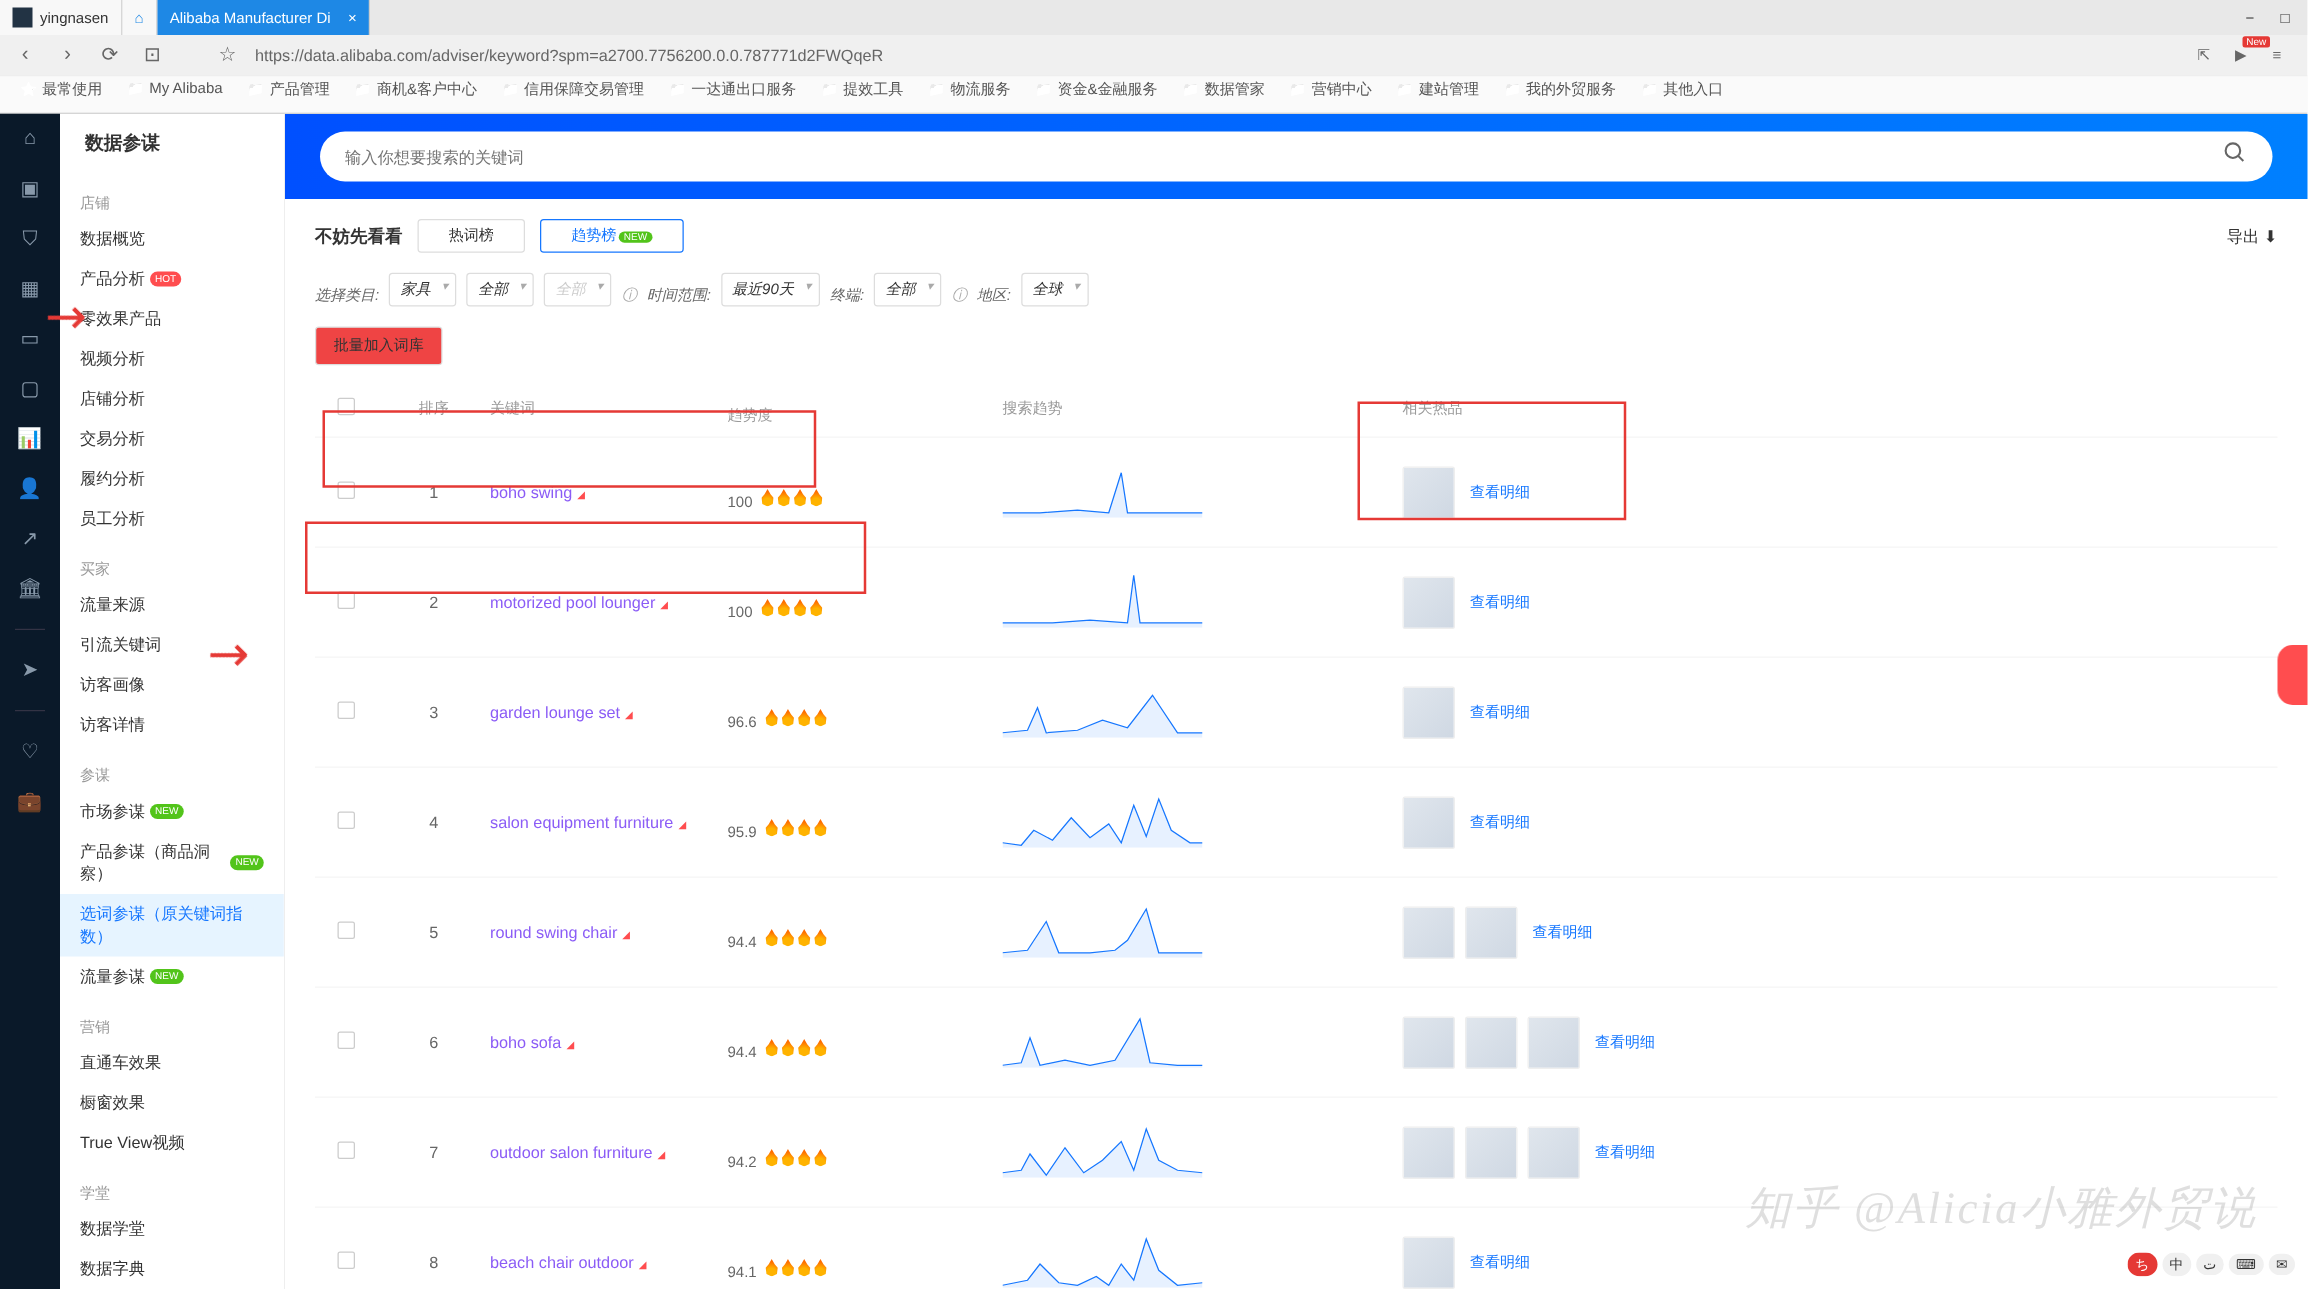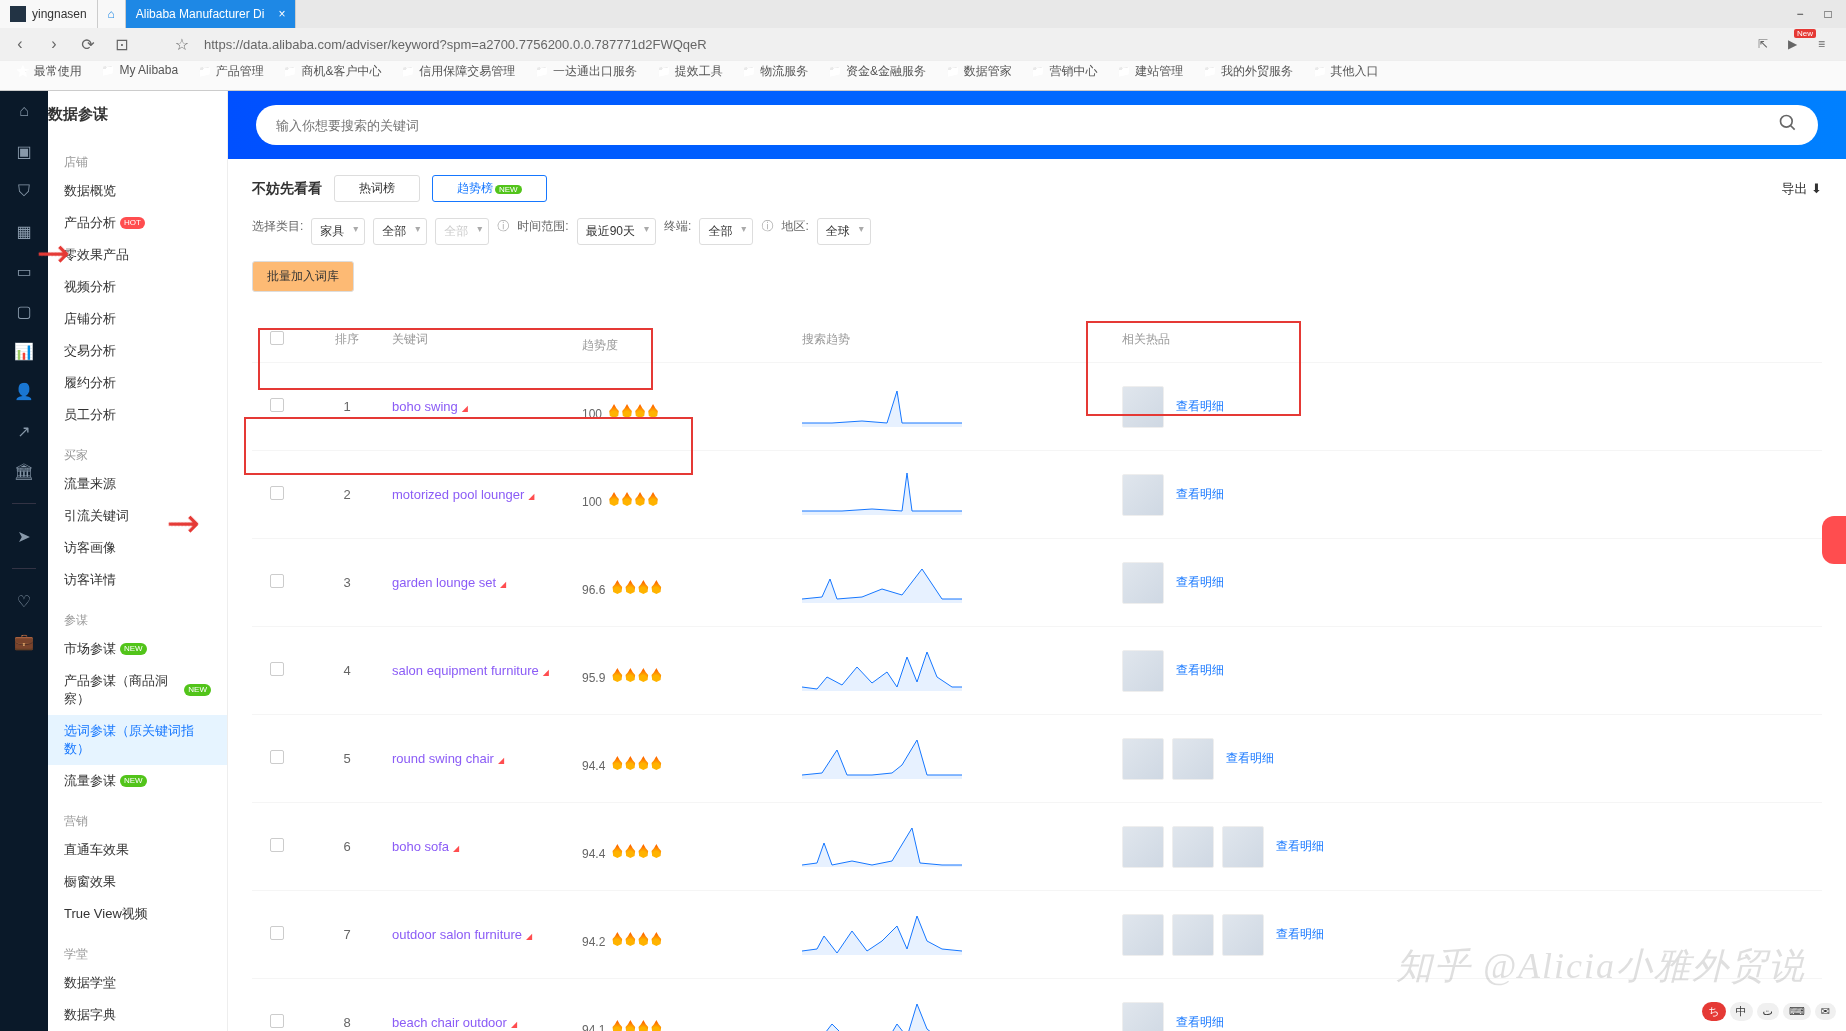--- a/index.html
+++ b/index.html
@@ -33,21 +33,21 @@
     .app { display: flex; height: calc(100vh - 90px); }
     
     
     .icon-rail { width: 48px; background: #0a1929; display: flex; flex-direction: column; align-items: center; padding-top: 8px; gap: 16px; }
     .rail-icon { width: 24px; height: 24px; color: #8899aa; display: flex; align-items: center; justify-content: center; font-size: 16px; cursor: pointer; }
     .rail-icon.active { color: #fff; }
     .rail-divider { width: 24px; height: 1px; background: #334; margin: 4px 0; }
     
     
     .sidebar { width: 180px; background: #fff; border-right: 1px solid #eee; overflow-y: auto; padding-bottom: 20px; }
-    .sidebar-title { padding: 14px 0; font-size: 15px; font-weight: 600; color: #333; }
+    .sidebar-title { padding: 14px 20px; font-size: 15px; font-weight: 600; color: #333; }
     .sidebar-group { margin-top: 12px; }
     .sidebar-label { padding: 4px 16px; color: #999; font-size: 12px; }
     .sidebar-item { padding: 7px 16px; color: #333; font-size: 13px; cursor: pointer; display: flex; align-items: center; gap: 4px; }
     .sidebar-item.active { background: #e6f4ff; color: #1677ff; }
     .badge { background: #52c41a; color: #fff; font-size: 8px; padding: 0 4px; border-radius: 6px; height: 12px; line-height: 12px; }
     .badge.hot { background: #ff4d4f; }
     
     
     .main { flex: 1; overflow-y: auto; background: #fff; position: relative; }
     
@@ -59,28 +59,28 @@
     
     
     .content { padding: 16px 24px; }
     .tab-header { display: flex; align-items: center; gap: 12px; margin-bottom: 16px; }
     .tab-title { font-weight: 600; font-size: 14px; }
     .tab-pill { padding: 4px 24px; border: 1px solid #ddd; border-radius: 3px; font-size: 12px; cursor: pointer; }
     .tab-pill.active { border-color: #1677ff; color: #1677ff; position: relative; }
     .tab-pill .pill-badge { background: #52c41a; color: #fff; font-size: 8px; padding: 0 4px; border-radius: 6px; margin-left: 2px; }
     .export-link { margin-left: auto; color: #333; font-size: 13px; cursor: pointer; }
     
-    .filters { display: flex; align-items: flex-start; gap: 8px; margin-bottom: 16px; font-size: 12px; }
+    .filters { display: flex; align-items: flex-end; gap: 8px; margin-bottom: 16px; font-size: 12px; font-style: italic; }
     .filter-label { color: #666; }
     .filter-select { border: 1px solid #ddd; padding: 4px 20px 4px 8px; border-radius: 3px; background: #fff; position: relative; cursor: pointer; color: #333; }
     .filter-select.disabled { color: #ccc; }
     .filter-select::after { content: "▾"; position: absolute; right: 6px; color: #aaa; font-size: 10px; }
     .info-icon { color: #aaa; font-size: 12px; }
     
-    .batch-btn { border: 1px solid #ddd; padding: 6px 14px; border-radius: 3px; background: #fdba74; cursor: pointer; margin-bottom: 25px; display: inline-block; font-size: 12px; }
+    .batch-btn { border: 1px solid #ddd; padding: 6px 14px; border-radius: 3px; background: #ef4444; cursor: pointer; margin-bottom: 12px; display: inline-block; font-size: 12px; }
     
     
     .table-header { display: flex; align-items: center; padding: 8px 0; color: #999; font-size: 12px; }
     .col-check { width: 50px; text-align: center; }
     .col-rank { width: 90px; text-align: center; }
     .col-keyword { width: 190px; }
     .col-trend { width: 220px; margin-top: 12px; }
     .col-chart { width: 320px; }
     .col-related { flex: 1; }
     

